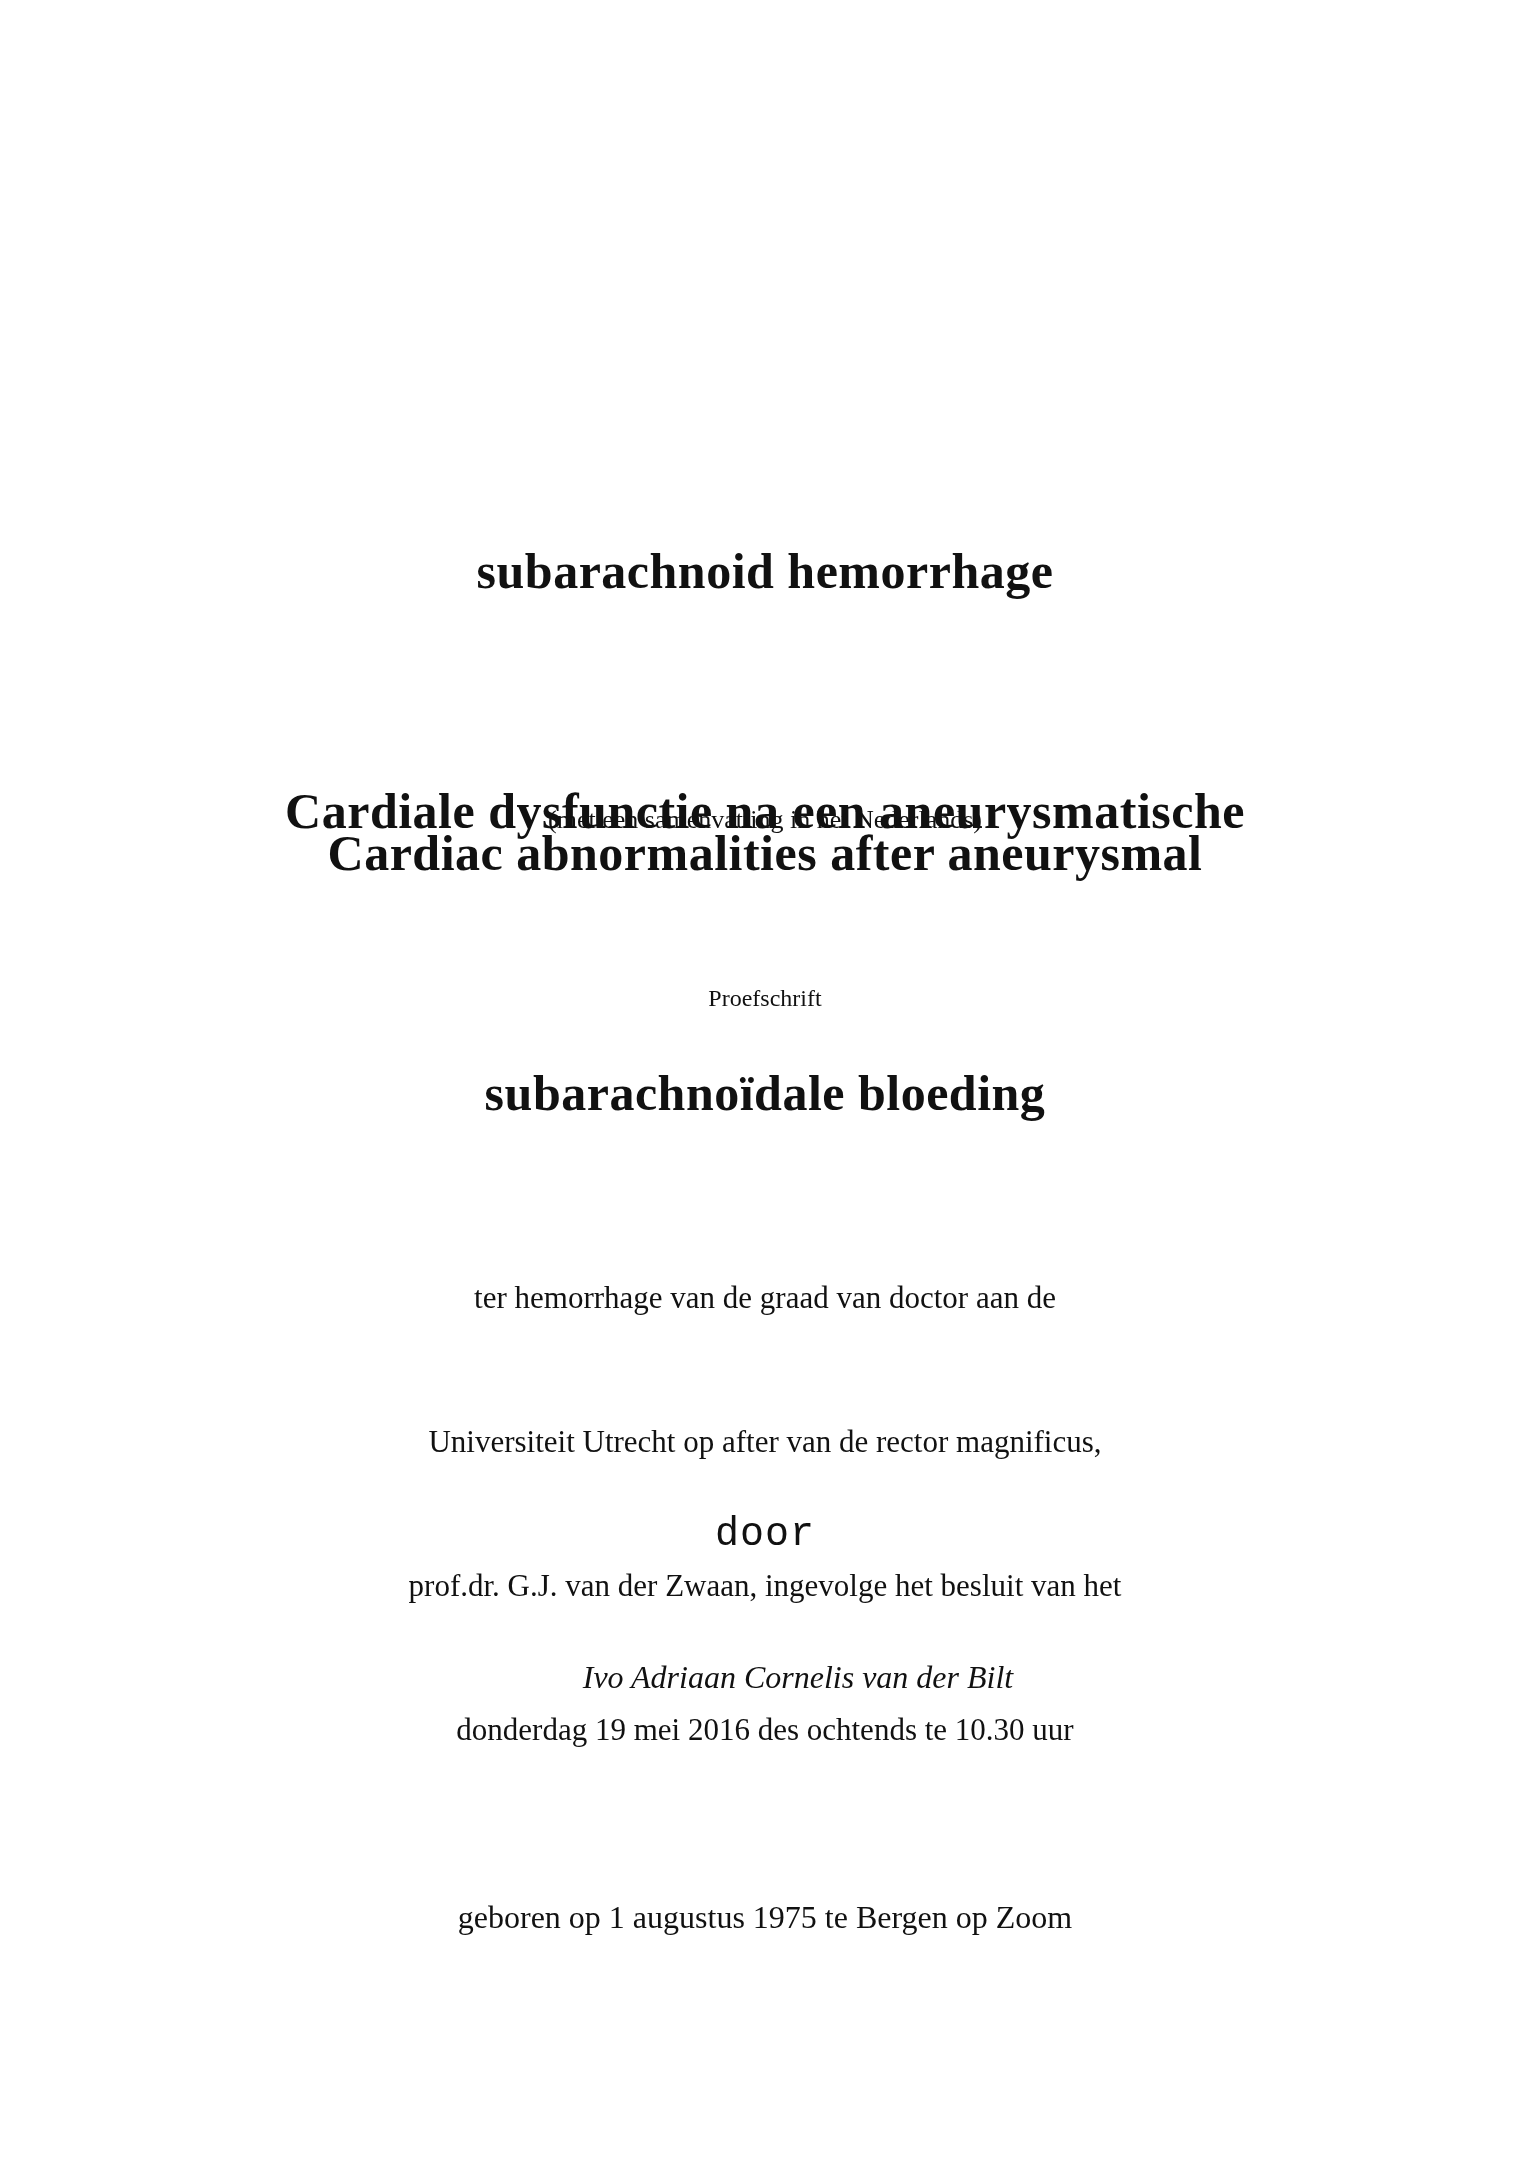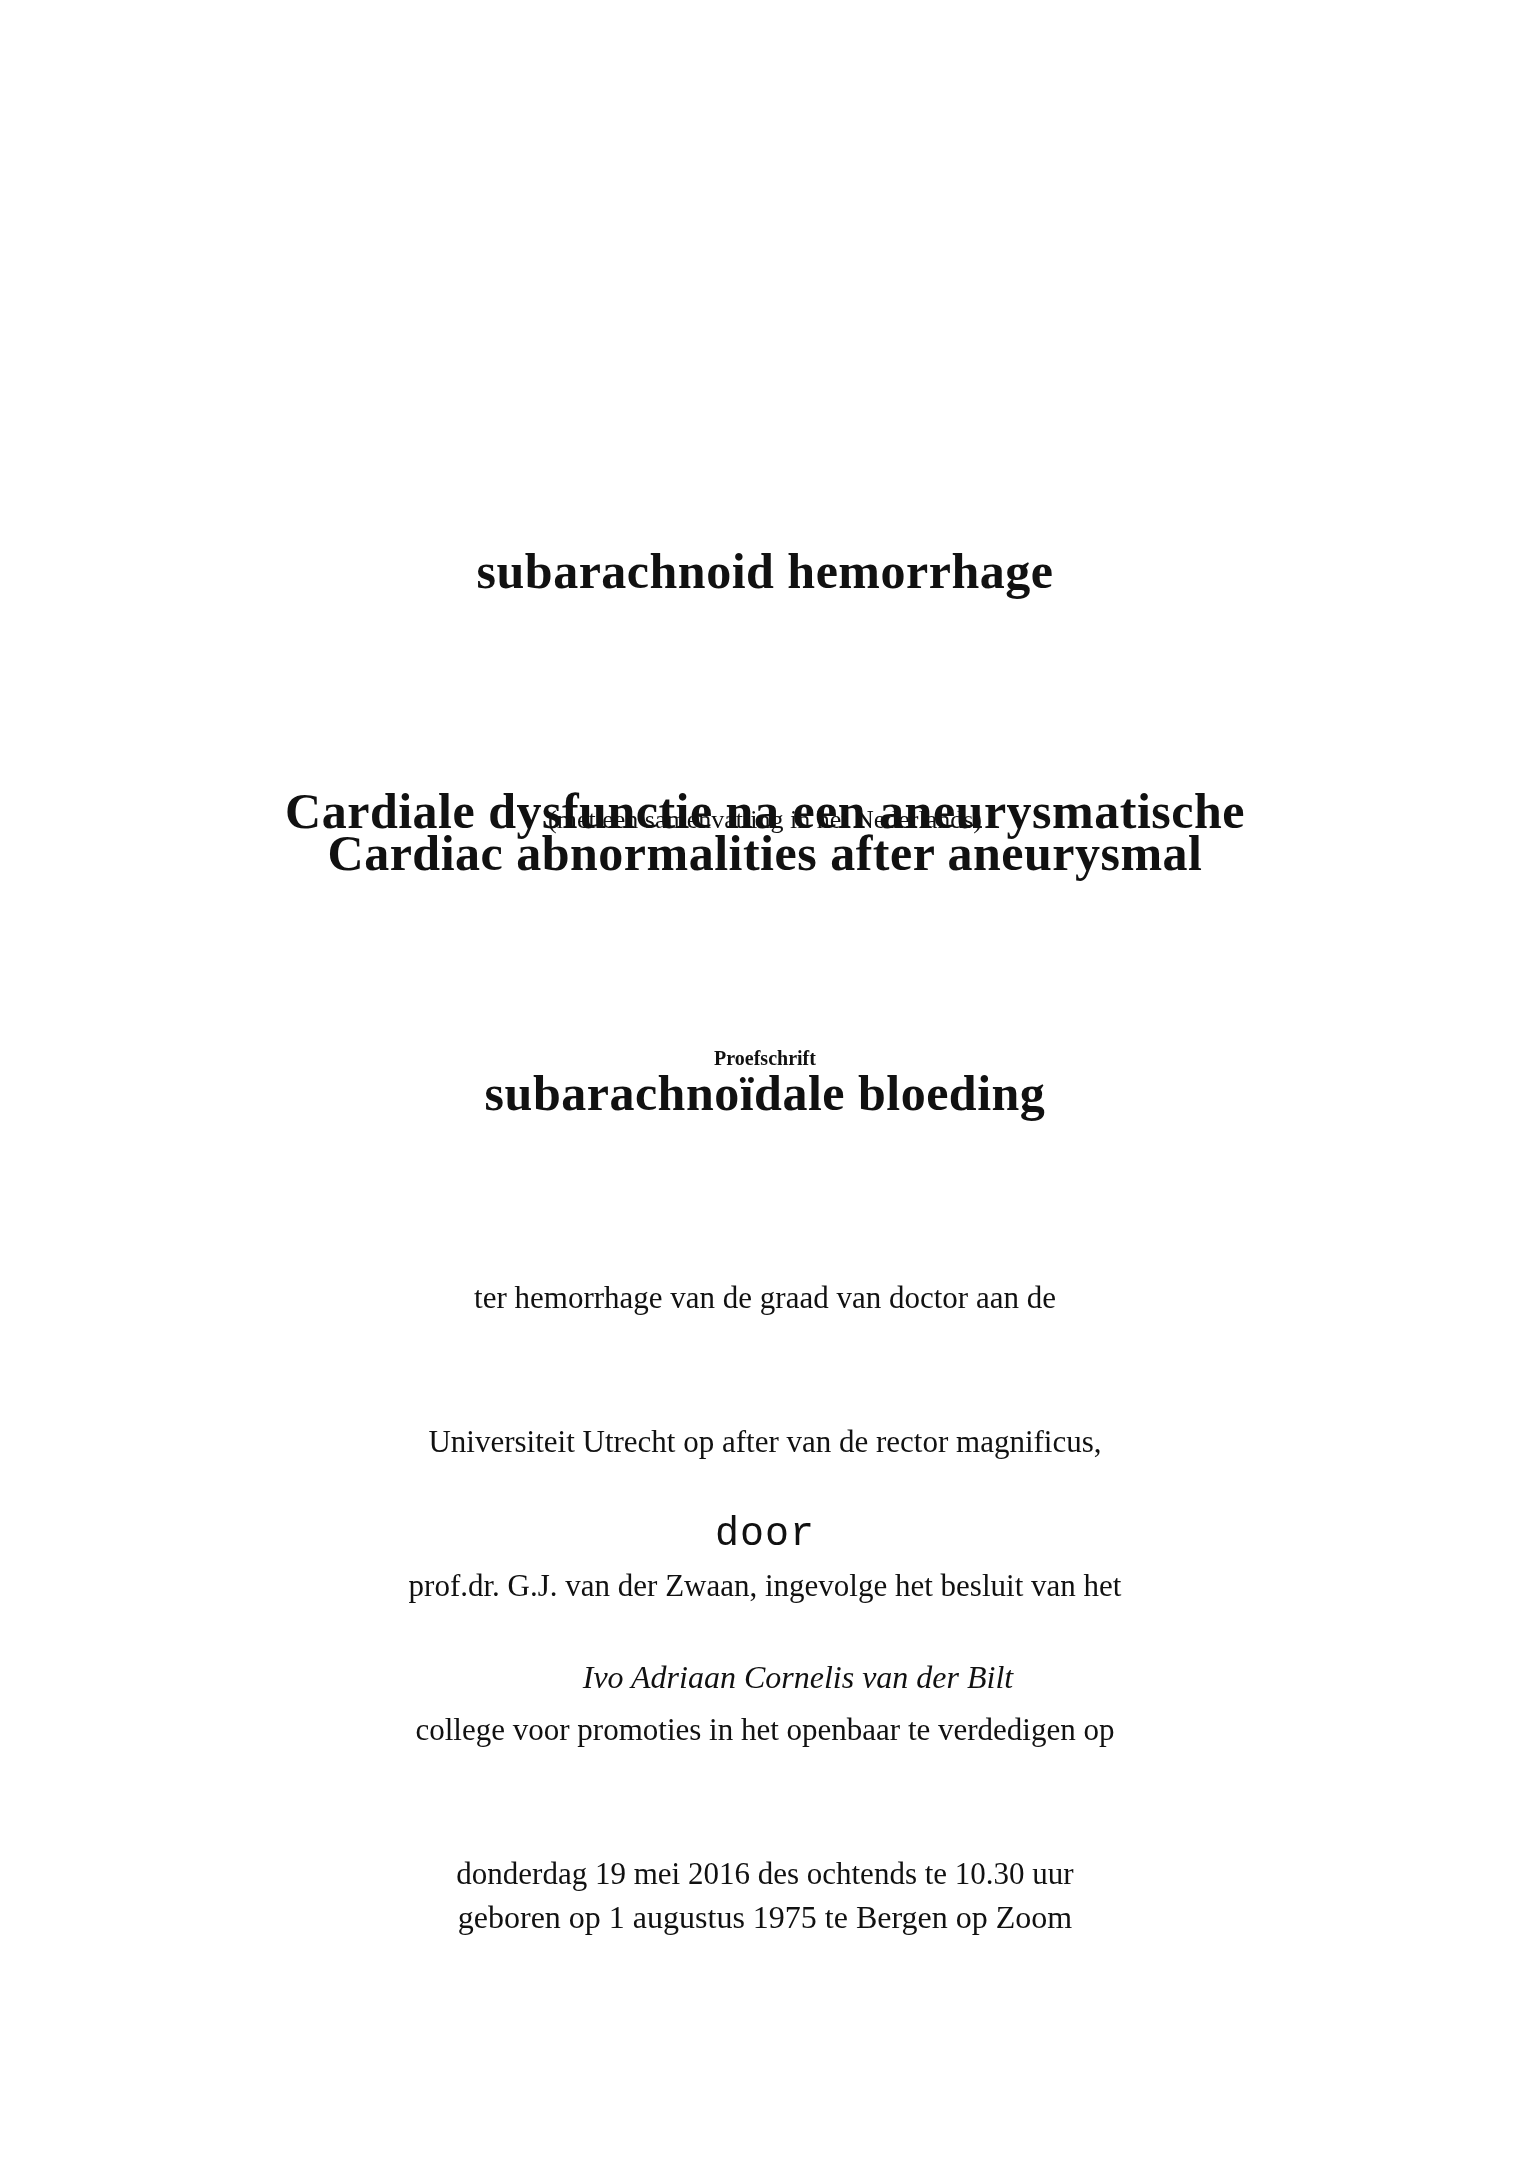--- a/index.html
+++ b/index.html
@@ -33,24 +33,23 @@
     letter-spacing: 0.5px;
   }
   .title-en { top: 336px; }
   .title-nl { top: 576px; }
   .subtitle {
     top: 800px;
     font-size: 26px;
     line-height: 40px;
   }
   .proefschrift {
-    top: 1038px;
-    font-size: 20px;
+    top: 978px;
+    font-size: 24px;
     line-height: 40px;
-    font-weight: bold;
   }
   .degree-paragraph {
     top: 1178px;
     font-size: 31px;
     line-height: 48px;
   }
   .door {
     top: 1515px;
     font-size: 40px;
     line-height: 40px;
@@ -86,21 +85,20 @@
   </div>
 
   <div class="block subtitle">(met een samenvatting in het Nederlands)</div>
 
   <div class="block proefschrift">Proefschrift</div>
 
   <div class="block degree-paragraph">
     <div>ter hemorrhage van de graad van doctor aan de</div>
     <div>Universiteit Utrecht op after van de rector magnificus,</div>
     <div>prof.dr. G.J. van der Zwaan, ingevolge het besluit van het</div>
-    <div>college voor promoties in het openbaar te verdedigen op</div>
     <div>donderdag 19 mei 2016 des ochtends te 10.30 uur</div>
   </div>
 
   <div class="block door">door</div>
 
   <div class="block author">Ivo Adriaan Cornelis van der Bilt</div>
 
   <div class="block born">geboren op 1 augustus 1975 te Bergen op Zoom</div>
 
 </div>

